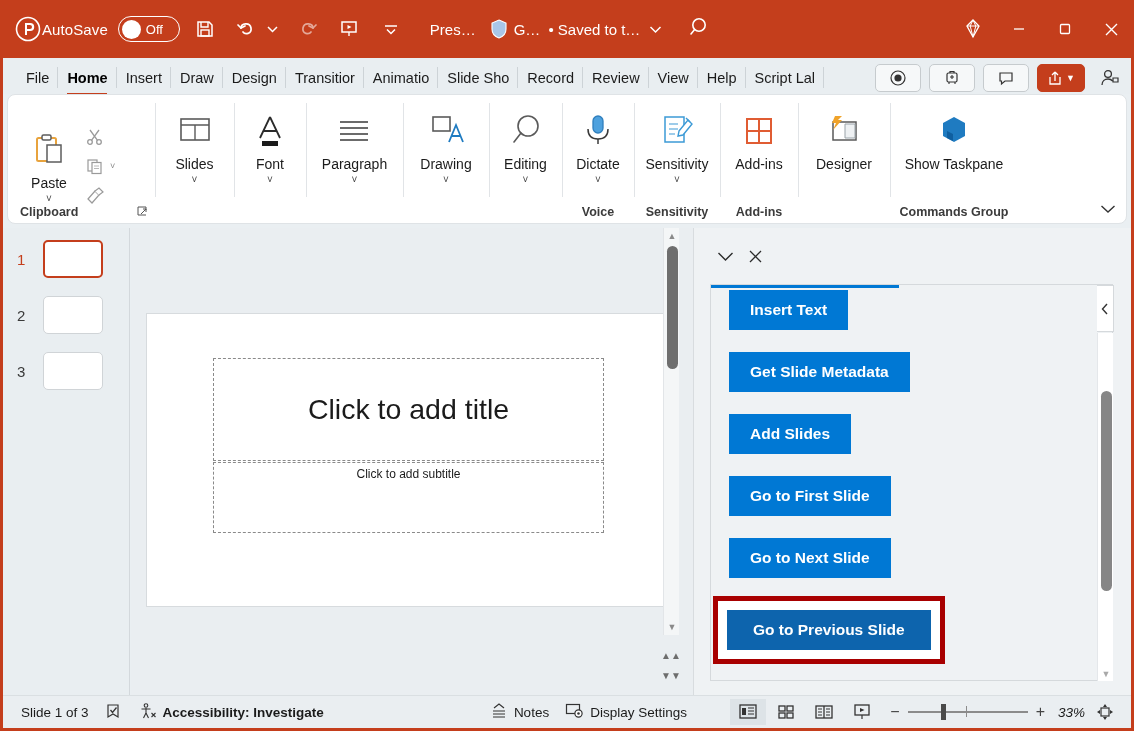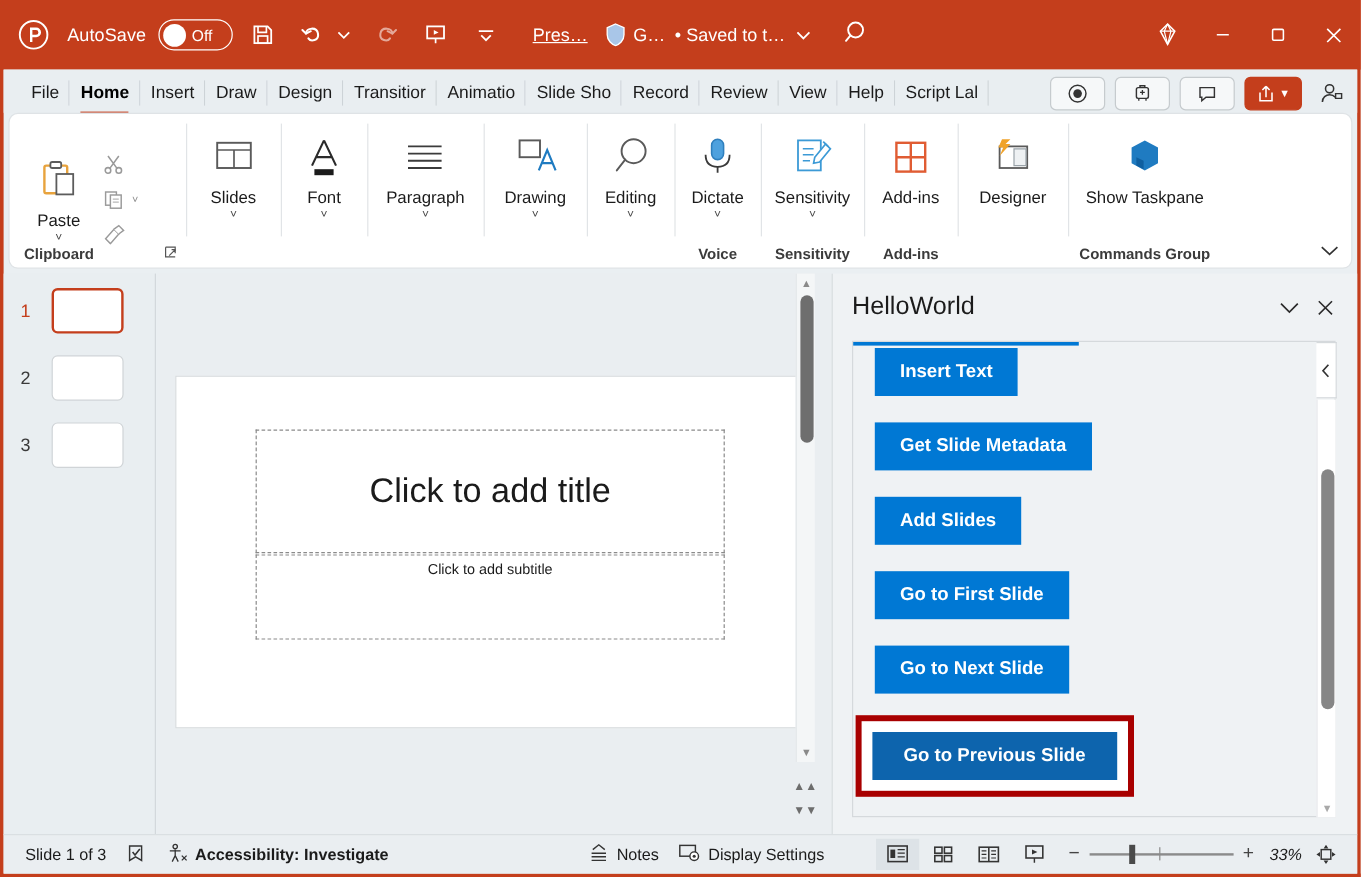--- a/index.html
+++ b/index.html
@@ -17,35 +17,35 @@
     background: #eaeff2;
   }
 
   
   .titlebar {
     position: absolute; left: -3px; top: 0; width: 1134px; height: 58px;
     background: #c43e1c; display: flex; align-items: center;
     color: #fff;
   }
   .pptlogo { margin-left: 14px; width: 28px; height: 28px; display:flex; align-items:center; justify-content:center;}
-  .autosave-label { margin-left: 14px; font-size: 15px; letter-spacing: .1px; }
+  .autosave-label { font-size: 15px; letter-spacing: .1px; }
   .toggle {
     margin-left: 10px; width: 62px; height: 26px; border-radius: 14px;
     border: 1.6px solid #fff; display: flex; align-items: center; position: relative;
   }
   .toggle .knob { width: 19px; height: 19px; border-radius: 50%; background: #fff; margin-left: 3px; }
   .toggle .off { font-size: 13px; margin-left: 5px; color: #fff; }
   .tb-icon {
     width: 34px; height: 34px; margin-left: 8px;
     display: flex; align-items: center; justify-content: center;
     border-radius: 4px; cursor: default;
   }
   .tb-icon.dim { opacity: .55; }
   .tb-chev { width: 18px; display:flex; align-items:center; justify-content:center; font-size: 11px;}
-  .doc-title { margin-left: 22px; font-size: 15px; text-decoration: underline; }
+  .doc-title { margin-left: 22px; font-size: 15px; }
   .shield { margin-left: 14px; width: 18px; height: 20px; }
   .acct { margin-left: 6px; font-size: 15px; }
   .savedto { margin-left: 8px; font-size: 15px; }
   .saved-chev { margin-left: 9px; font-size: 13px; }
   .searchglass { margin-left: 26px; }
   .tb-right { position: absolute; right: 0; top: 0; height: 58px; display: flex; align-items: center; }
   .wbtn { width: 46px; height: 58px; display:flex; align-items:center; justify-content:center; }
 
   
   .tabrow {
@@ -613,21 +613,20 @@
       <div class="arrow dn">▼</div>
     </div>
     <div class="navbtns">
       <div class="navbtn">▲▲</div>
       <div class="navbtn">▼▼</div>
     </div>
   </div>
 
   <div class="taskpane">
     <div class="tp-header">
-      <div class="tp-title">HelloWorld</div>
       <div class="tp-hbtn">
         <svg width="17" height="11" viewBox="0 0 17 11">
             <path d="M1.5 2 L8.5 9 L15.5 2" fill="none" stroke="#2b2b2b" stroke-width="1.4"></path>
           </svg>
       </div>
       <div class="tp-hbtn">
         <svg width="15" height="15" viewBox="0 0 15 15">
             <path d="M2 2 L13 13 M13 2 L2 13" stroke="#2b2b2b" stroke-width="1.3"></path>
           </svg>
       </div>

